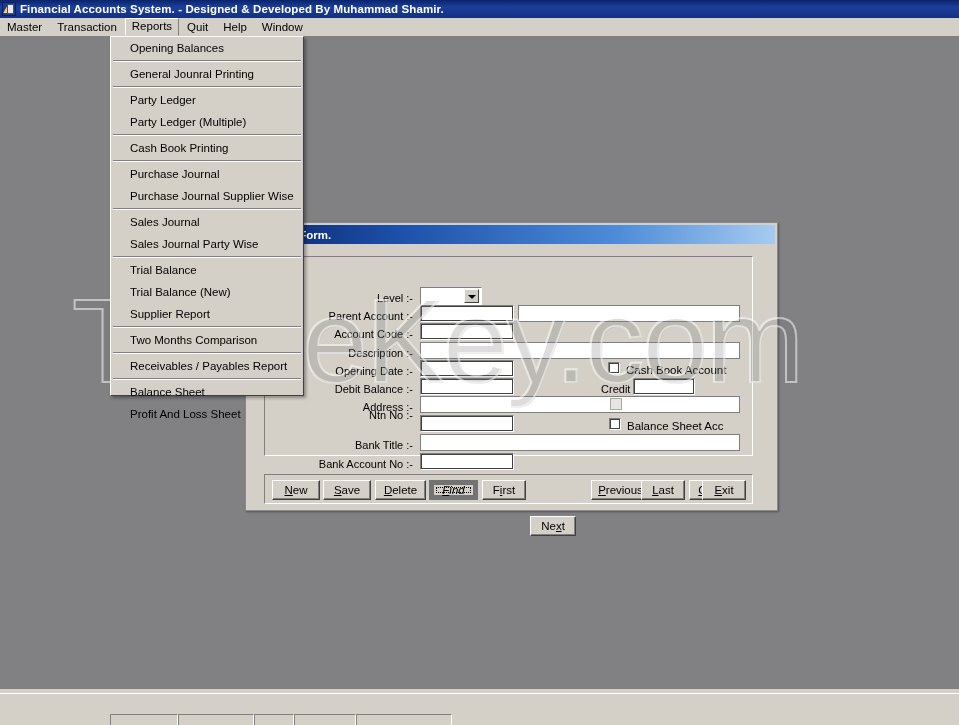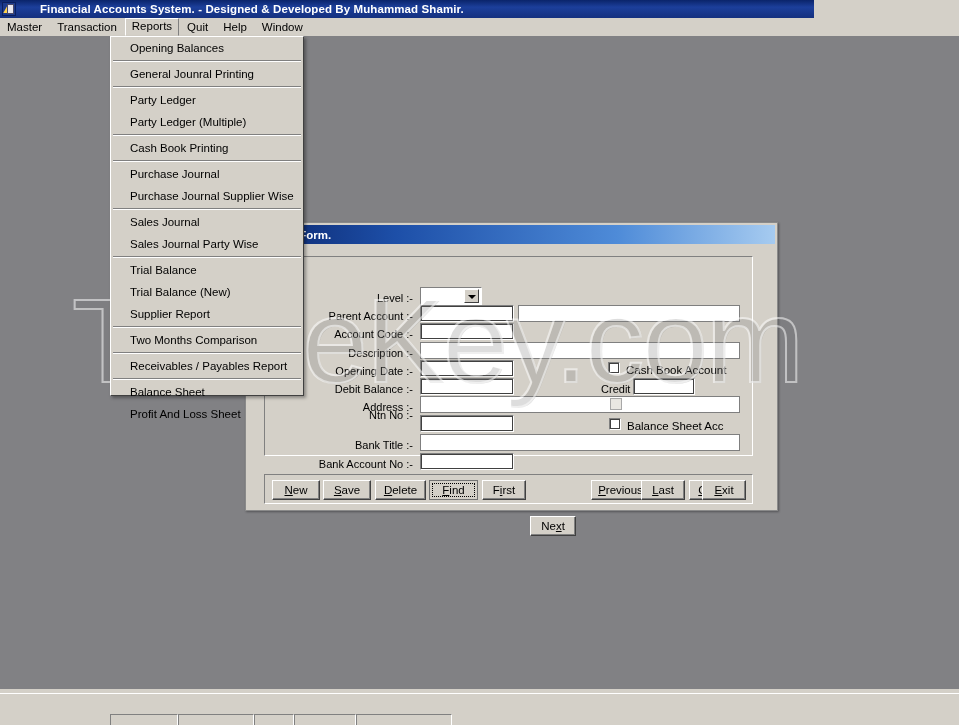--- a/index.html
+++ b/index.html
@@ -15,26 +15,25 @@
   #app {
     position: relative;
     width: 959px; height: 725px;
     background: #d4d0c8;
     overflow: hidden;
   }
 
   
   .titlebar {
     position: absolute; left: 0; top: 0;
-    width: 814px; height: 18px;
+    width: 959px; height: 18px;
     background: linear-gradient(to bottom, #0a246a 0%, #1c3f9b 40%, #14307f 100%);
     display: flex; align-items: center;
     box-sizing: border-box;
     padding-left: 2px;
-    gap: 20px;
   }
   .titlebar-icon {
     width: 14px; height: 14px;
     margin-right: 4px;
     position: relative;
     background: #1b3a8c;
     border: 1px solid #0a1f5e;
     box-sizing: border-box;
     flex: 0 0 auto;
   }
@@ -260,22 +259,23 @@
     box-sizing: border-box;
     font-size: 11.5px;
     color: #000000;
     display: flex; align-items: center; justify-content: center;
     cursor: default;
     user-select: none;
   }
   .btn .cap { line-height: 14px; }
   .btn .cap u { text-decoration: underline; }
   .btn.default {
-    border: 1px solid #737373;
+    border: 5px solid #737373;
     box-shadow: none;
+    font-style: italic;
   }
   .btn.default .inner {
     position: absolute;
     left: 2px; right: 2px; top: 2px; bottom: 2px;
     border: 1px dotted #000000;
     display: flex; align-items: center; justify-content: center;
     background: #d4d0c8;
     box-sizing: border-box;
   }
 

